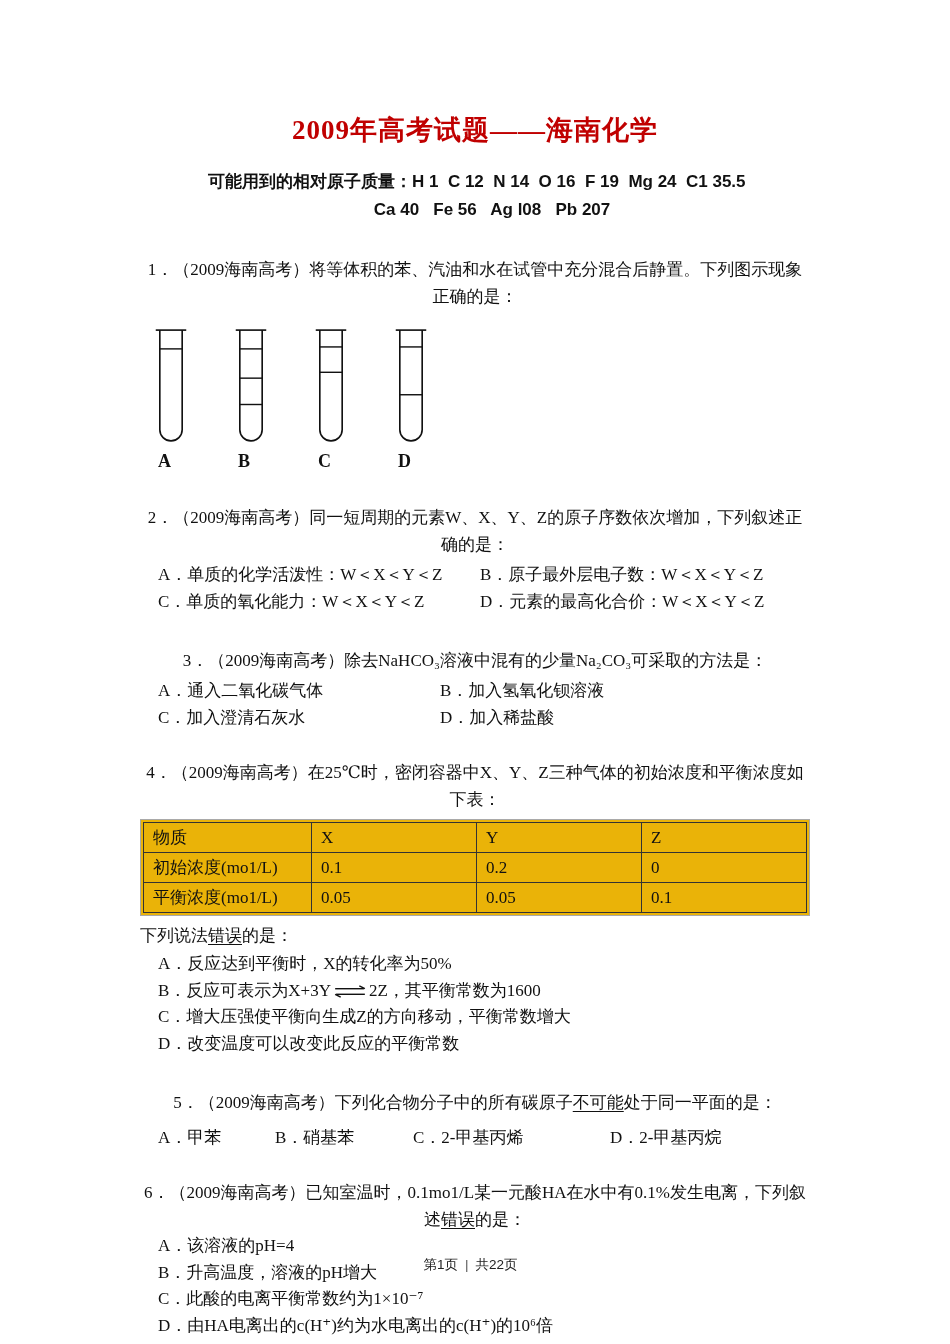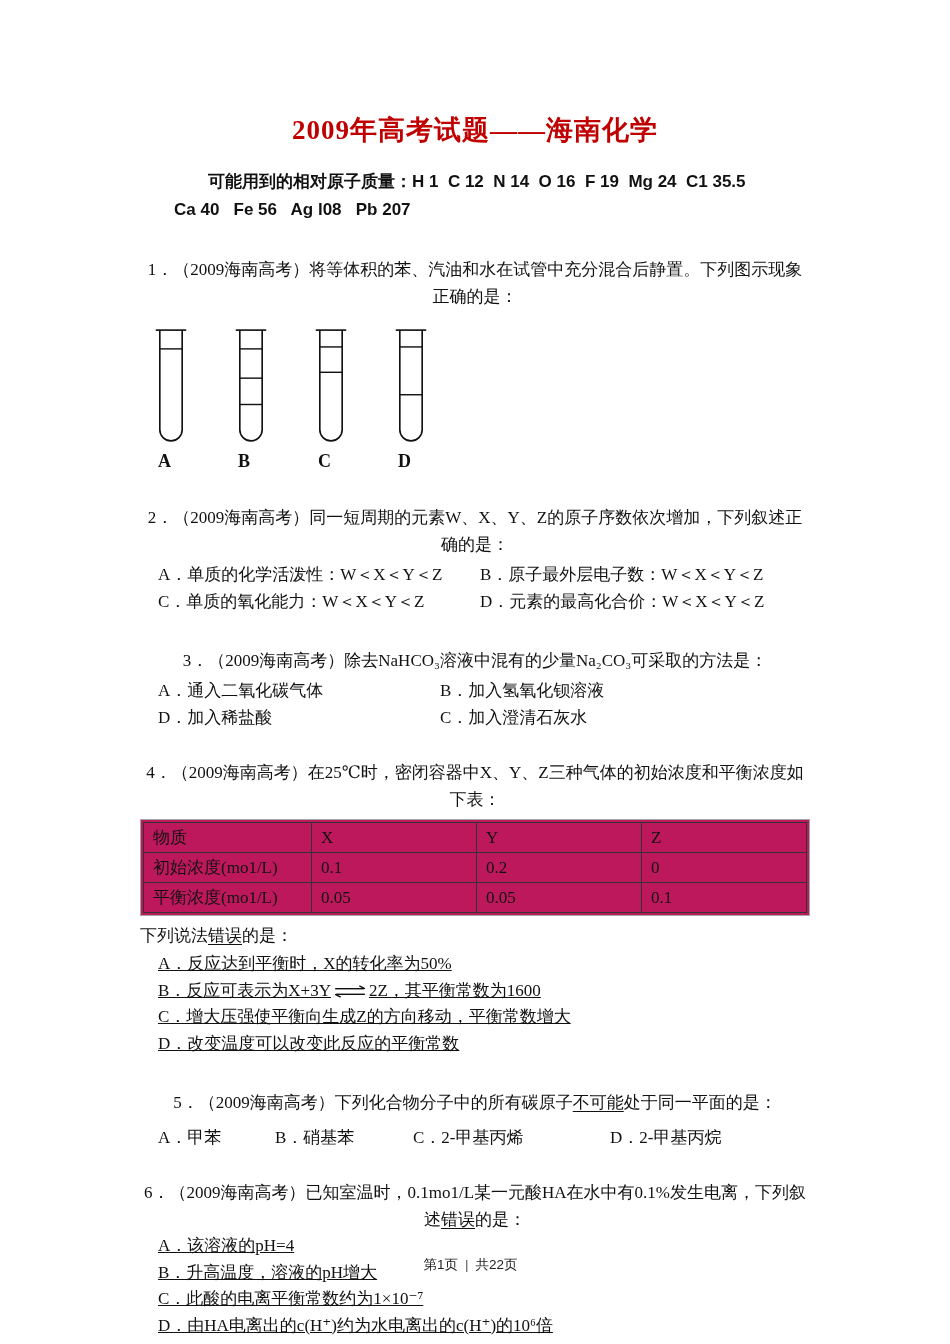--- a/index.html
+++ b/index.html
@@ -12,42 +12,42 @@
     font-family:"Liberation Serif","DejaVu Serif",serif;
     font-size:17px;color:#111;
   }
   .pre{white-space:pre-wrap;}
   .title{
     font-size:27px;font-weight:bold;color:#c00000;
     text-align:center;margin:0 0 20px 0;letter-spacing:1px;
   }
   .masses{margin:0;line-height:28px;font-weight:bold;}
   .masses.l1{padding-left:68px;}
-  .masses.l2{padding-left:34px;}
+  .masses.l2{padding-left:34px;text-align:center;}
   .sans-bold{font-family:"Liberation Sans","DejaVu Sans",sans-serif;font-weight:bold;}
   .question{margin-top:32px;}
   .q-tight{margin-top:28px;}
   .prompt{margin:0;line-height:27px;text-align:center;}
   .stem{margin:6px 0 2px 0;line-height:27px;}
   .ul{text-decoration:underline;text-underline-offset:3px;}
   .opt-grid{display:grid;padding-left:18px;line-height:27px;margin-top:3px;}
   .g2{grid-template-columns:322px 1fr;}
   .g3{grid-template-columns:282px 1fr;}
-  .opt-line{margin:0;padding-left:18px;line-height:26.5px;text-decoration:underline;}
+  .opt-line{margin:0;padding-left:18px;line-height:26.5px;}
   .q5-opts{display:flex;padding-left:18px;margin-top:8px;line-height:27px;}
   .q5-opts span:nth-child(1){width:117px;}
   .q5-opts span:nth-child(2){width:138px;}
   .q5-opts span:nth-child(3){width:197px;}
   
   .tube-row{display:flex;gap:38px;margin:14px 0 0 10px;}
   .tube{display:flex;flex-direction:column;align-items:flex-start;}
   .tube-svg{width:42px;height:124px;}
   .tube-label{font-weight:bold;font-size:18px;margin:3px 0 0 8px;}
   
-  .table-wrap{border:1px solid #a9a9a9;padding:2px;margin-top:6px;background:#be185d;}
+  .table-wrap{border:1px solid #a9a9a9;padding:2px;margin-top:6px;background:#eab308;}
   table.conc{border-collapse:collapse;width:100%;table-layout:fixed;}
   table.conc td{
     border:1px solid #333;padding:2px 9px;height:25px;
     font-size:17px;text-align:left;vertical-align:middle;
   }
   table.conc col.c0{width:168px;}
   
   .eq-arrow{width:34px;height:13px;vertical-align:middle;margin:0 2px;}
   .eq-arrow line,.eq-arrow polyline{stroke:#111;stroke-width:1.5;fill:none;}
   .footer{
@@ -117,22 +117,22 @@
       <span>C．单质的氧化能力：W＜X＜Y＜Z</span>
       <span>D．元素的最高化合价：W＜X＜Y＜Z</span>
     </div>
   </section>
 
   <section class="question">
     <p class="prompt">3．（2009海南高考）除去NaHCO₃溶液中混有的少量Na₂CO₃可采取的方法是：</p>
     <div class="opt-grid g3">
       <span>A．通入二氧化碳气体</span>
       <span>B．加入氢氧化钡溶液</span>
+      <span>C．加入澄清石灰水</span>
       <span>D．加入稀盐酸</span>
-      <span>C．加入澄清石灰水</span>
     </div>
   </section>
 
   <section class="question q-tight">
     <p class="prompt">4．（2009海南高考）在25℃时，密闭容器中X、Y、Z三种气体的初始浓度和平衡浓度如下表：</p>
 
     <div class="table-wrap">
       <table class="conc">
         <colgroup>
             <col class="c0">

